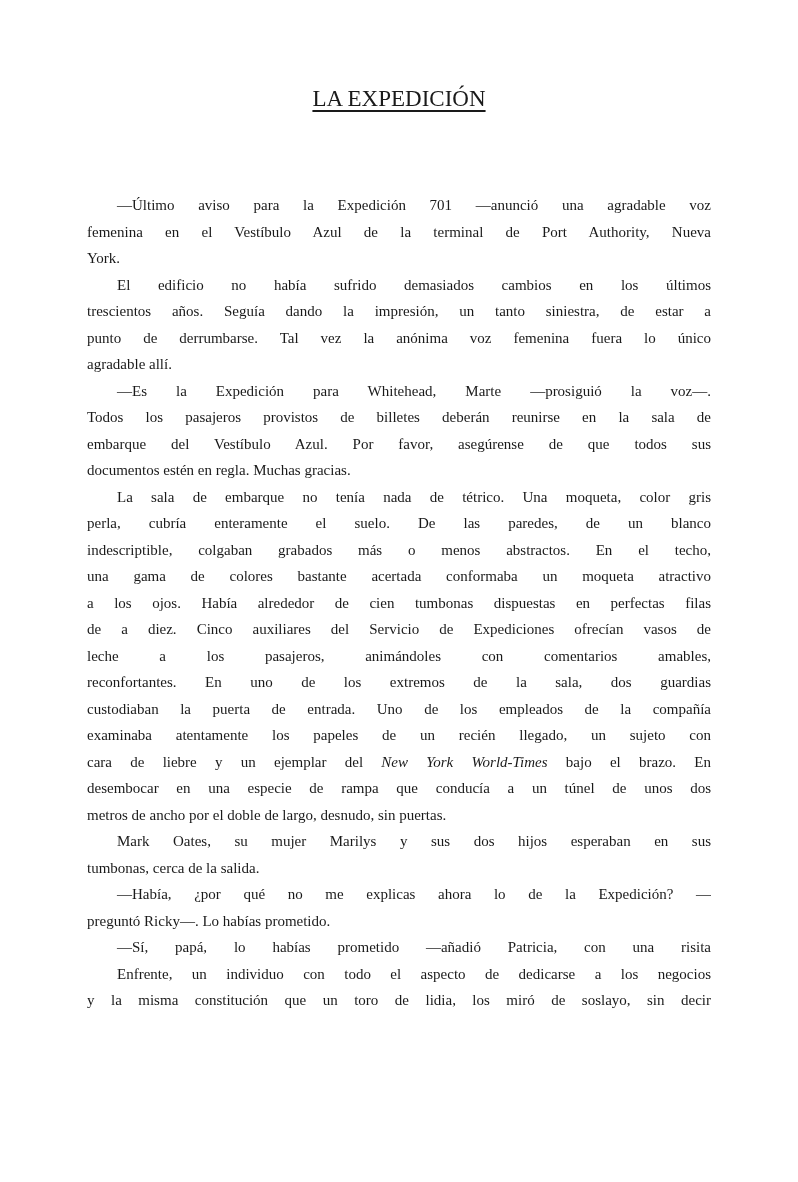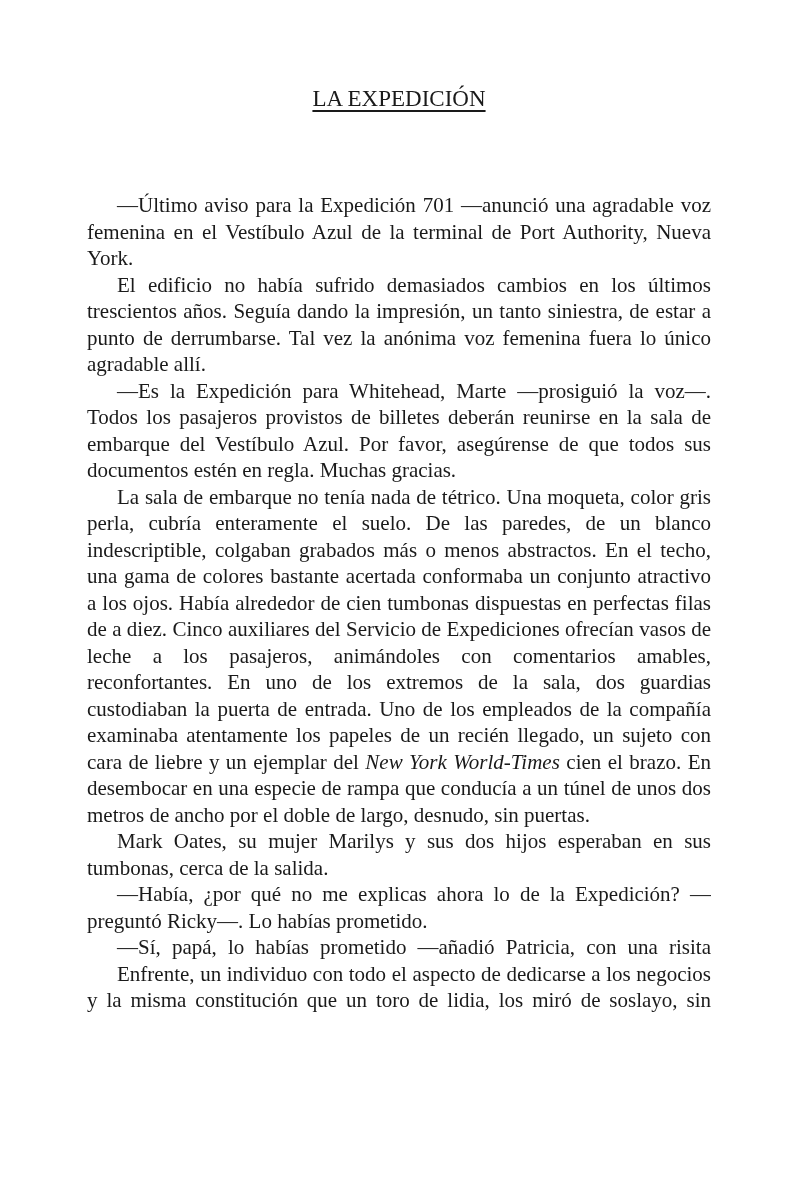--- a/index.html
+++ b/index.html
@@ -23,21 +23,21 @@
     margin: 0 0 78px 0;
     text-align: center;
     font-size: 23px;
     line-height: 30px;
     font-weight: 400;
     text-decoration: underline;
     text-decoration-thickness: 1.5px;
     text-underline-offset: 4px;
   }
   .text-block {
-    font-size: 21px;
+    font-size: 15px;
     line-height: 26.5px;
   }
   .line {
     text-align: justify;
     text-align-last: justify;
     height: 26.5px;
     overflow: hidden;
   }
   .line.pfirst {
     text-indent: 30px;
@@ -63,28 +63,28 @@
       <div class="line"><span>trescientos años. Seguía dando la impresión, un tanto siniestra, de estar a</span></div>
       <div class="line"><span>punto de derrumbarse. Tal vez la anónima voz femenina fuera lo único</span></div>
       <div class="line pfinal"><span>agradable allí.</span></div>
       <div class="line pfirst"><span>—Es la Expedición para Whitehead, Marte —prosiguió la voz—.</span></div>
       <div class="line"><span>Todos los pasajeros provistos de billetes deberán reunirse en la sala de</span></div>
       <div class="line"><span>embarque del Vestíbulo Azul. Por favor, asegúrense de que todos sus</span></div>
       <div class="line pfinal"><span>documentos estén en regla. Muchas gracias.</span></div>
       <div class="line pfirst"><span>La sala de embarque no tenía nada de tétrico. Una moqueta, color gris</span></div>
       <div class="line"><span>perla, cubría enteramente el suelo. De las paredes, de un blanco</span></div>
       <div class="line"><span>indescriptible, colgaban grabados más o menos abstractos. En el techo,</span></div>
-      <div class="line"><span>una gama de colores bastante acertada conformaba un conjunto atractivo</span></div>
+      <div class="line"><span>una gama de colores bastante acertada conformaba un moqueta atractivo</span></div>
       <div class="line"><span>a los ojos. Había alrededor de cien tumbonas dispuestas en perfectas filas</span></div>
       <div class="line"><span>de a diez. Cinco auxiliares del Servicio de Expediciones ofrecían vasos de</span></div>
       <div class="line"><span>leche a los pasajeros, animándoles con comentarios amables,</span></div>
       <div class="line"><span>reconfortantes. En uno de los extremos de la sala, dos guardias</span></div>
       <div class="line"><span>custodiaban la puerta de entrada. Uno de los empleados de la compañía</span></div>
       <div class="line"><span>examinaba atentamente los papeles de un recién llegado, un sujeto con</span></div>
-      <div class="line"><span>cara de liebre y un ejemplar del </span><em>New York World-Times</em><span> cien el brazo. En</span></div>
+      <div class="line"><span>cara de liebre y un ejemplar del </span><em>New York World-Times</em><span> bajo el brazo. En</span></div>
       <div class="line"><span>desembocar en una especie de rampa que conducía a un túnel de unos dos</span></div>
       <div class="line pfinal"><span>metros de ancho por el doble de largo, desnudo, sin puertas.</span></div>
       <div class="line pfirst"><span>Mark Oates, su mujer Marilys y sus dos hijos esperaban en sus</span></div>
       <div class="line pfinal"><span>tumbonas, cerca de la salida.</span></div>
       <div class="line pfirst"><span>—Había, ¿por qué no me explicas ahora lo de la Expedición? —</span></div>
       <div class="line pfinal"><span>preguntó Ricky—. Lo habías prometido.</span></div>
       <div class="line pfirst"><span>—Sí, papá, lo habías prometido —añadió Patricia, con una risita</span></div>
       <div class="line pfirst"><span>Enfrente, un individuo con todo el aspecto de dedicarse a los negocios</span></div>
       <div class="line"><span>y la misma constitución que un toro de lidia, los miró de soslayo, sin decir</span></div>
     </div>

